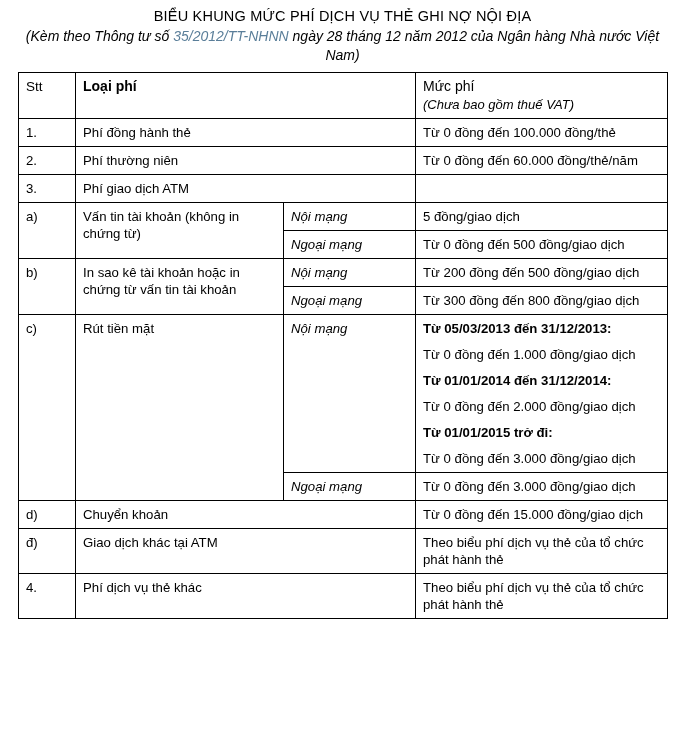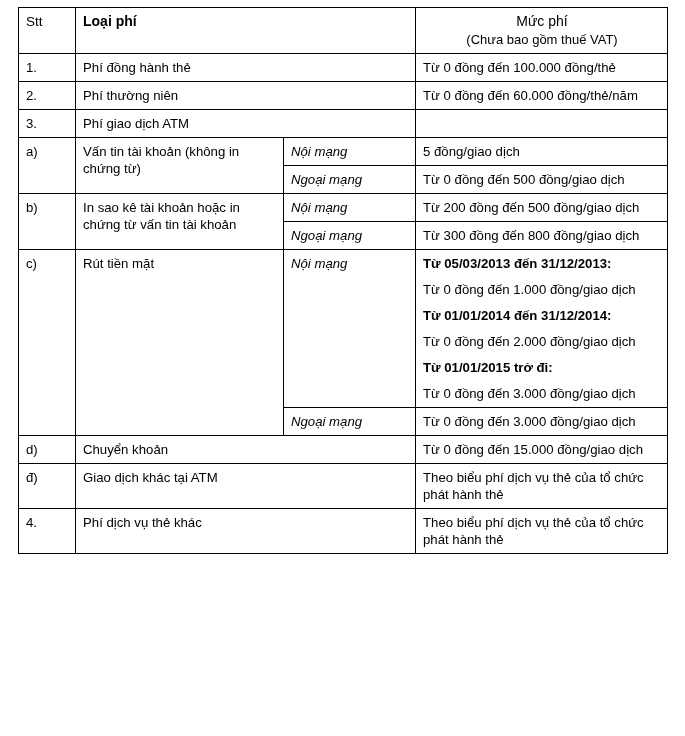--- a/index.html
+++ b/index.html
@@ -75,24 +75,25 @@
   col.c-fee  { width: 252px; }
 
   thead td {
     text-align: center;
     font-weight: bold;
     padding-top: 7px;
     padding-bottom: 7px;
   }
   thead td.hdr-stt { font-size: 13.5px; }
   thead td.hdr-type { font-size: 14px; font-weight: bold; }
-  thead td.hdr-fee { font-size: 14px; text-align: center; }
+  thead td.hdr-fee { font-size: 14px; }
   .hdr-sub {
     display: block;
     font-weight: normal;
+    font-style: italic;
     font-size: 13px;
     line-height: 17px;
     margin-top: 1px;
   }
 
   td.stt {
     text-align: center;
     padding-left: 0;
     padding-right: 0;
   }
@@ -108,20 +109,24 @@
   }
   .tier-line + .tier-line {
     margin-top: 9px;
   }
 </style>
 </head>
 <body>
 
 <div class="page">
 
+  <div class="title-block">
+    <h1 class="doc-title">BIỂU KHUNG MỨC PHÍ DỊCH VỤ THẺ GHI NỢ NỘI ĐỊA</h1>
+    <p class="doc-subtitle"><span>(Kèm theo Thông tư số </span><span class="circ-ref">35/2012/TT-NHNN</span><span> ngày 28 tháng 12 năm 2012 của Ngân hàng Nhà nước Việt Nam)</span></p>
+  </div>
 
   <div class="fee-table-wrap">
     <table class="fee-table">
       <colgroup>
         <col class="c-stt">
           <col class="c-type">
           <col class="c-sub">
           <col class="c-fee">
       </colgroup>
       <thead>

